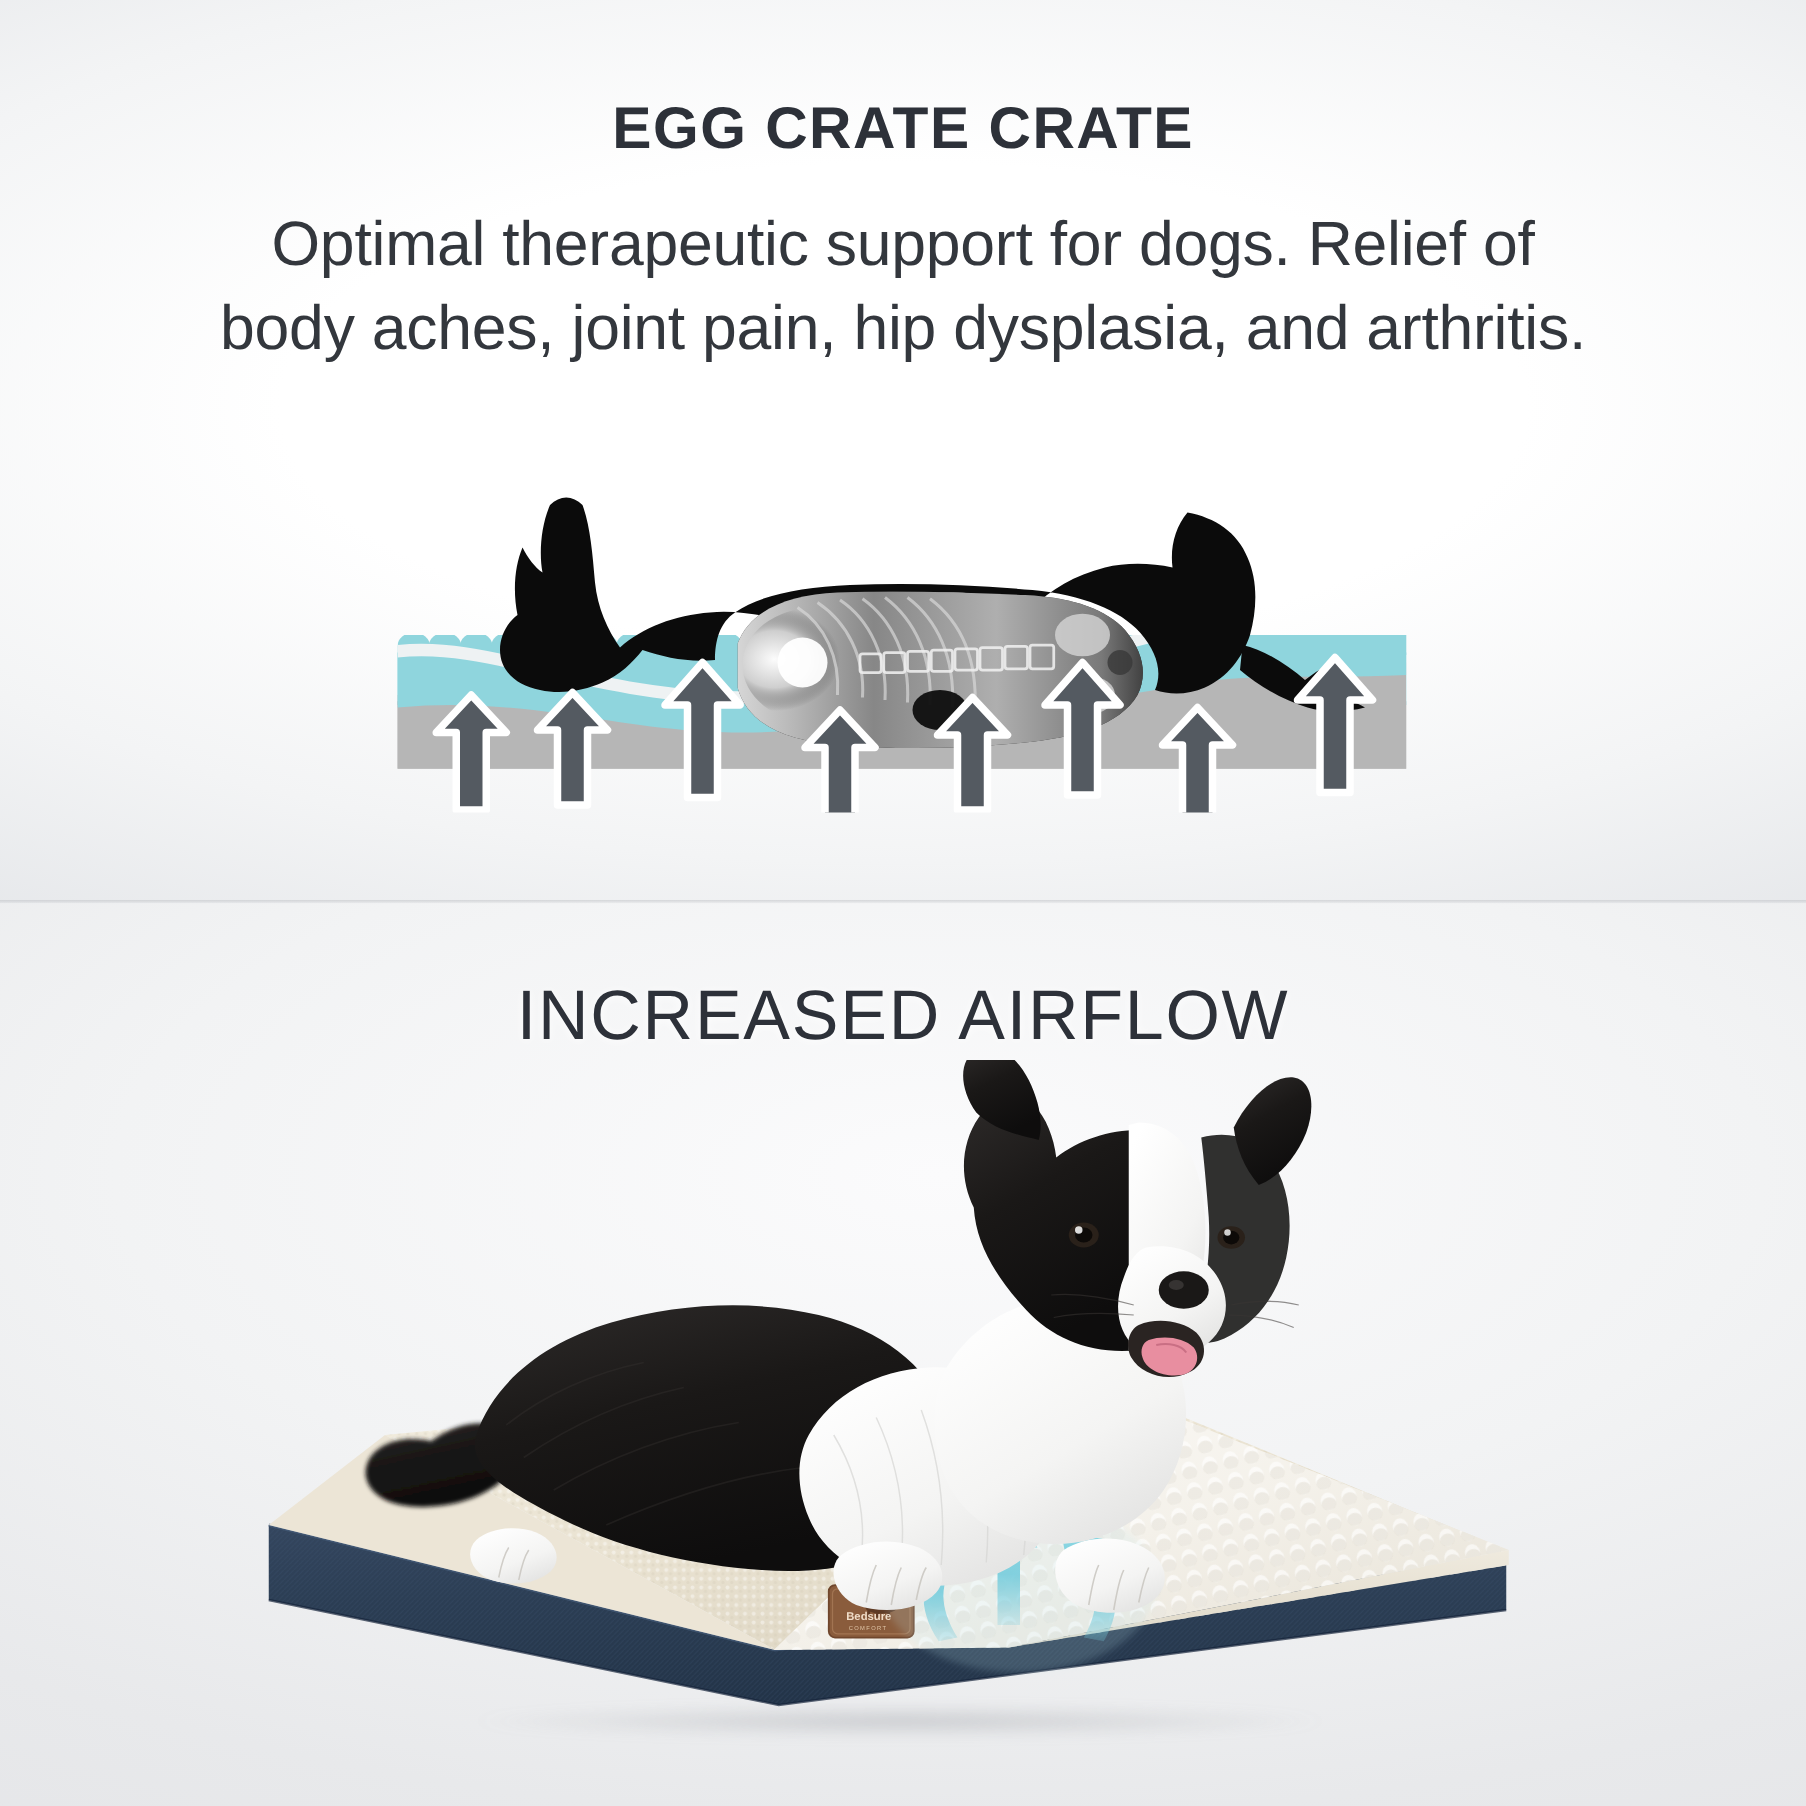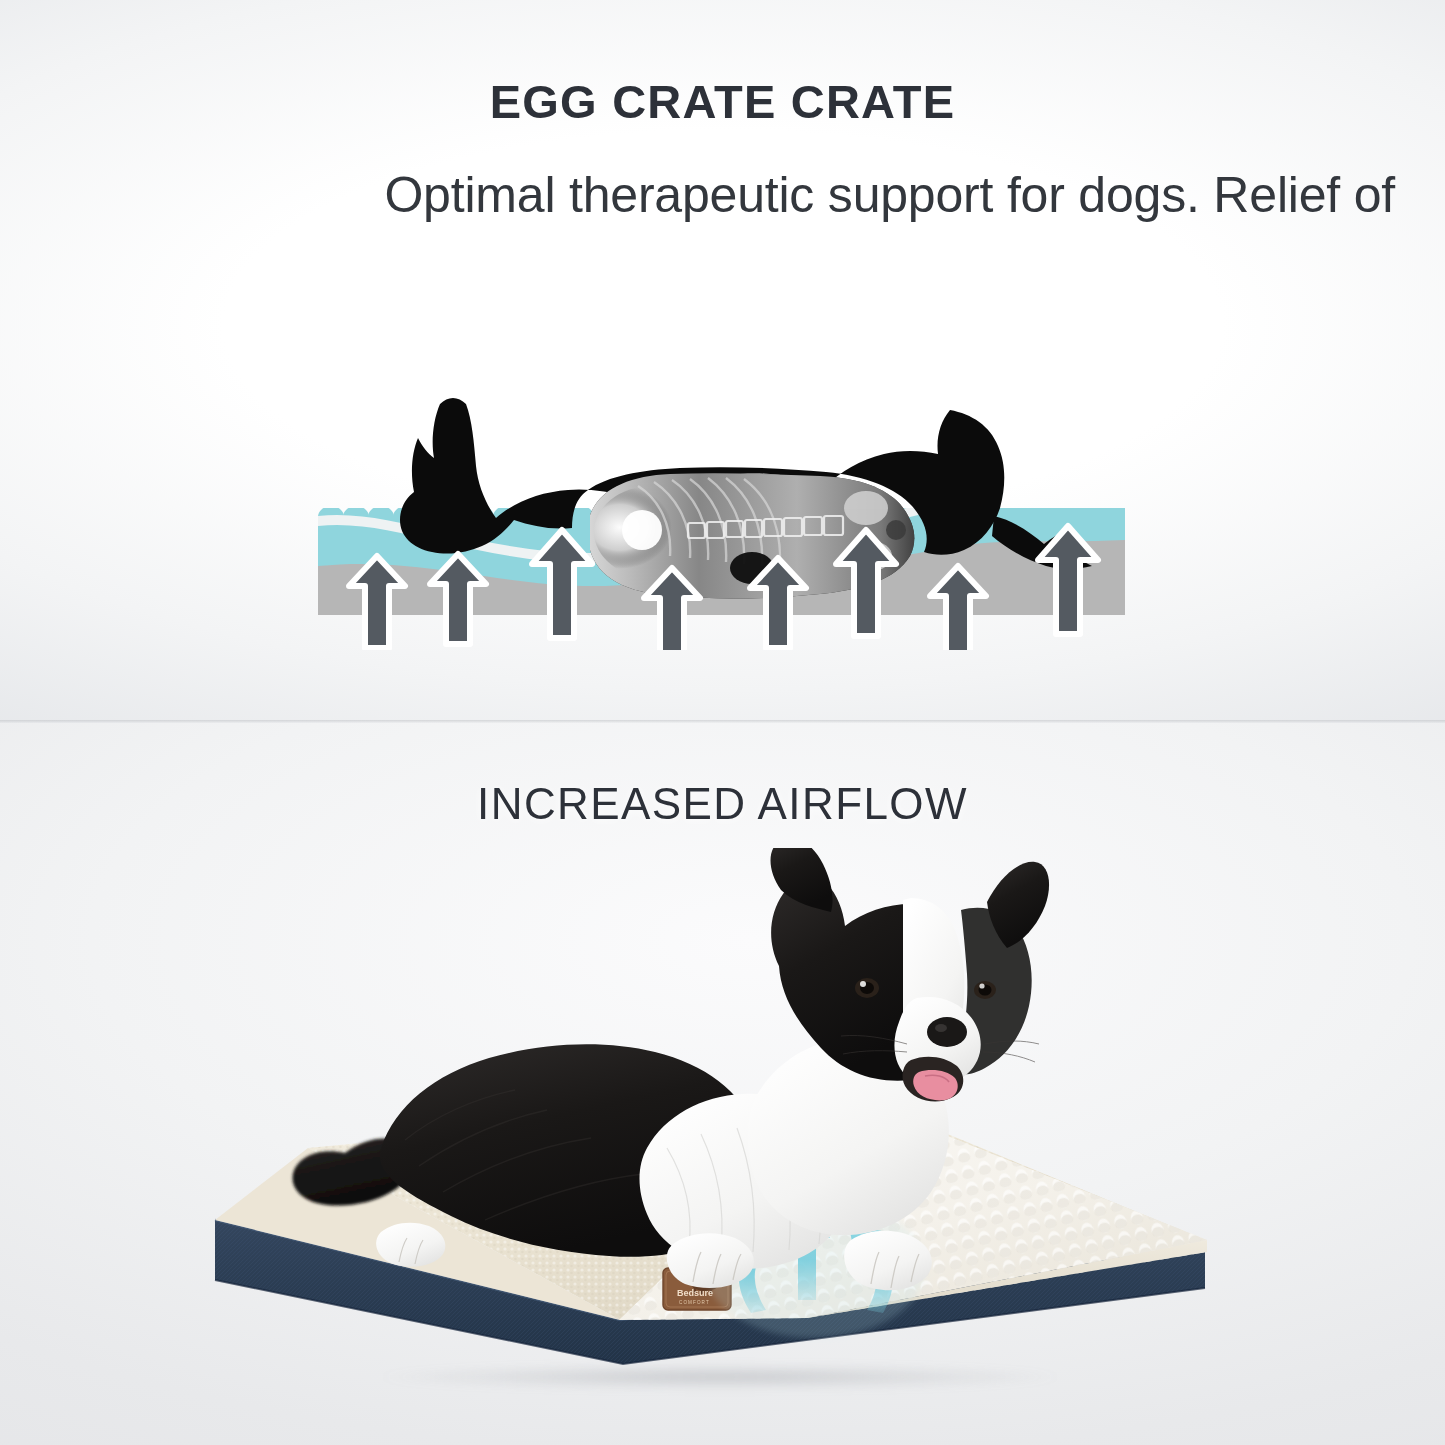--- a/index.html
+++ b/index.html
@@ -31,21 +31,21 @@
     text-align:center;
     font-size:47px;
     font-weight:700;
     letter-spacing:1.2px;
     color:#2d3139;
     font-family:"Liberation Sans", sans-serif;
     -webkit-font-smoothing:antialiased;
   }
   .subhead{
     position:absolute; left:50px; top:162px; width:1345px;
-    text-align:right;
+    text-align:center;
     font-size:50px;
     line-height:1.34;
     font-weight:300;
     letter-spacing:-0.2px;
     color:#33373d;
     font-family:"Liberation Sans", sans-serif;
   }
 
   
   .xray-illus{
@@ -82,21 +82,21 @@
 
   
   .panel-bot{
     position:absolute; left:0; top:723px; width:1445px; height:722px;
     background:
       radial-gradient(120% 105% at 52% 30%, #fbfbfc 0%, #f2f3f4 38%, #e8e9eb 68%, #e2e3e6 100%);
   }
   .headline2{
     position:absolute; left:0; top:779px; width:1445px;
     text-align:center;
-    font-size:44px;
+    font-size:56px;
     font-weight:400;
     letter-spacing:1.4px;
     color:#2d3139;
     text-shadow:0 1px 8px rgba(255,255,255,.9);
   }
 
   .product{
     position:absolute; left:195px; top:848px; width:1060px; height:530px;
   }
   .product svg{ display:block; }
@@ -112,20 +112,21 @@
 <body>
 
 <div id="page">
 
   <section class="panel-top">
 
     <h1 class="headline">EGG CRATE CRATE</h1>
 
     <p class="subhead">
       <span>Optimal therapeutic support for dogs. Relief of</span><br>
+      <span>body aches, joint pain, hip dysplasia, and arthritis.</span>
     </p>
 
     <div class="xray-illus">
 
       <div class="foam-block">
         <div class="foam-grey"></div>
         <div class="foam-cyan">
           <div class="fill"></div>
           <div class="bumps" id="bumps">
               <div class="bump" style="left: 0px;"></div>

